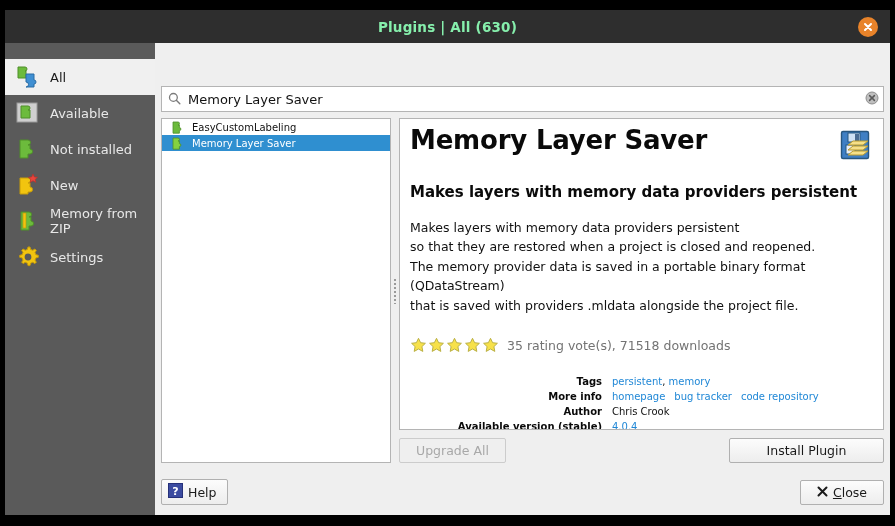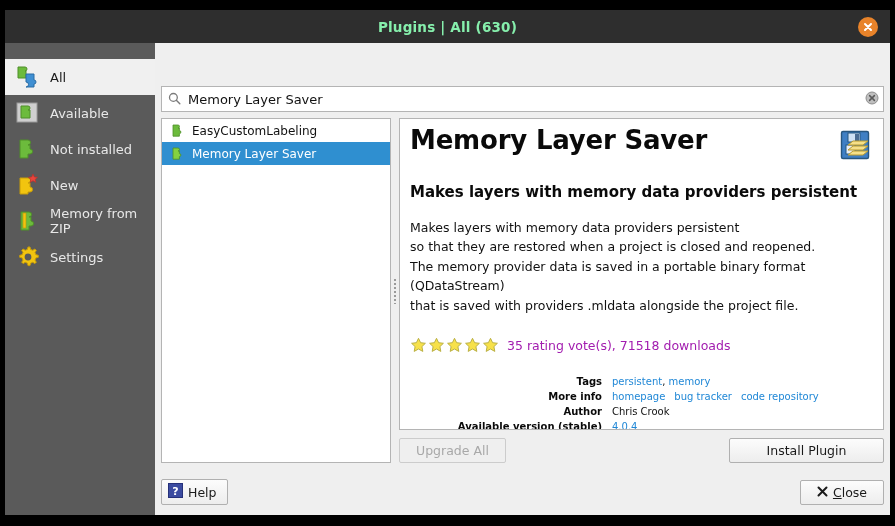--- a/index.html
+++ b/index.html
@@ -120,23 +120,23 @@
     width: 228px;
     flex: 0 0 228px;
     background: #ffffff;
     border: 1px solid #b4b4b4;
     overflow: hidden;
     position: relative;
   }
   .plug-item {
     display: flex;
     align-items: center;
-    height: 23px;
+    height: 16px;
     padding-left: 8px;
-    font-size: 12px;
+    font-size: 10px;
     color: #111;
     cursor: pointer;
     gap: 7px;
   }
   .plug-item.selected { background: #2f8fd0; color: #ffffff; }
   .plug-ico { width: 15px; height: 15px; flex: 0 0 15px; }
 
   #splitter {
     flex: 0 0 8px;
     display: flex; align-items: center; justify-content: center;
@@ -185,21 +185,21 @@
     margin-top: 17px;
     line-height: 1.55;
   }
   #rating-row {
     display: flex;
     align-items: center;
     margin-top: 22px;
     gap: 8px;
   }
   #stars { display: flex; gap: 1px; }
-  #rating-text { font-size: 12.5px; color: #a21caf; }
+  #rating-text { font-size: 12.5px; color: #737373; }
 
   #meta {
     margin-top: 20px;
     font-size: 10px;
     border-collapse: collapse;
   }
   #meta td { padding: 2px 0; vertical-align: top; }
   #meta td.label {
     text-align: right;
     font-weight: bold;

